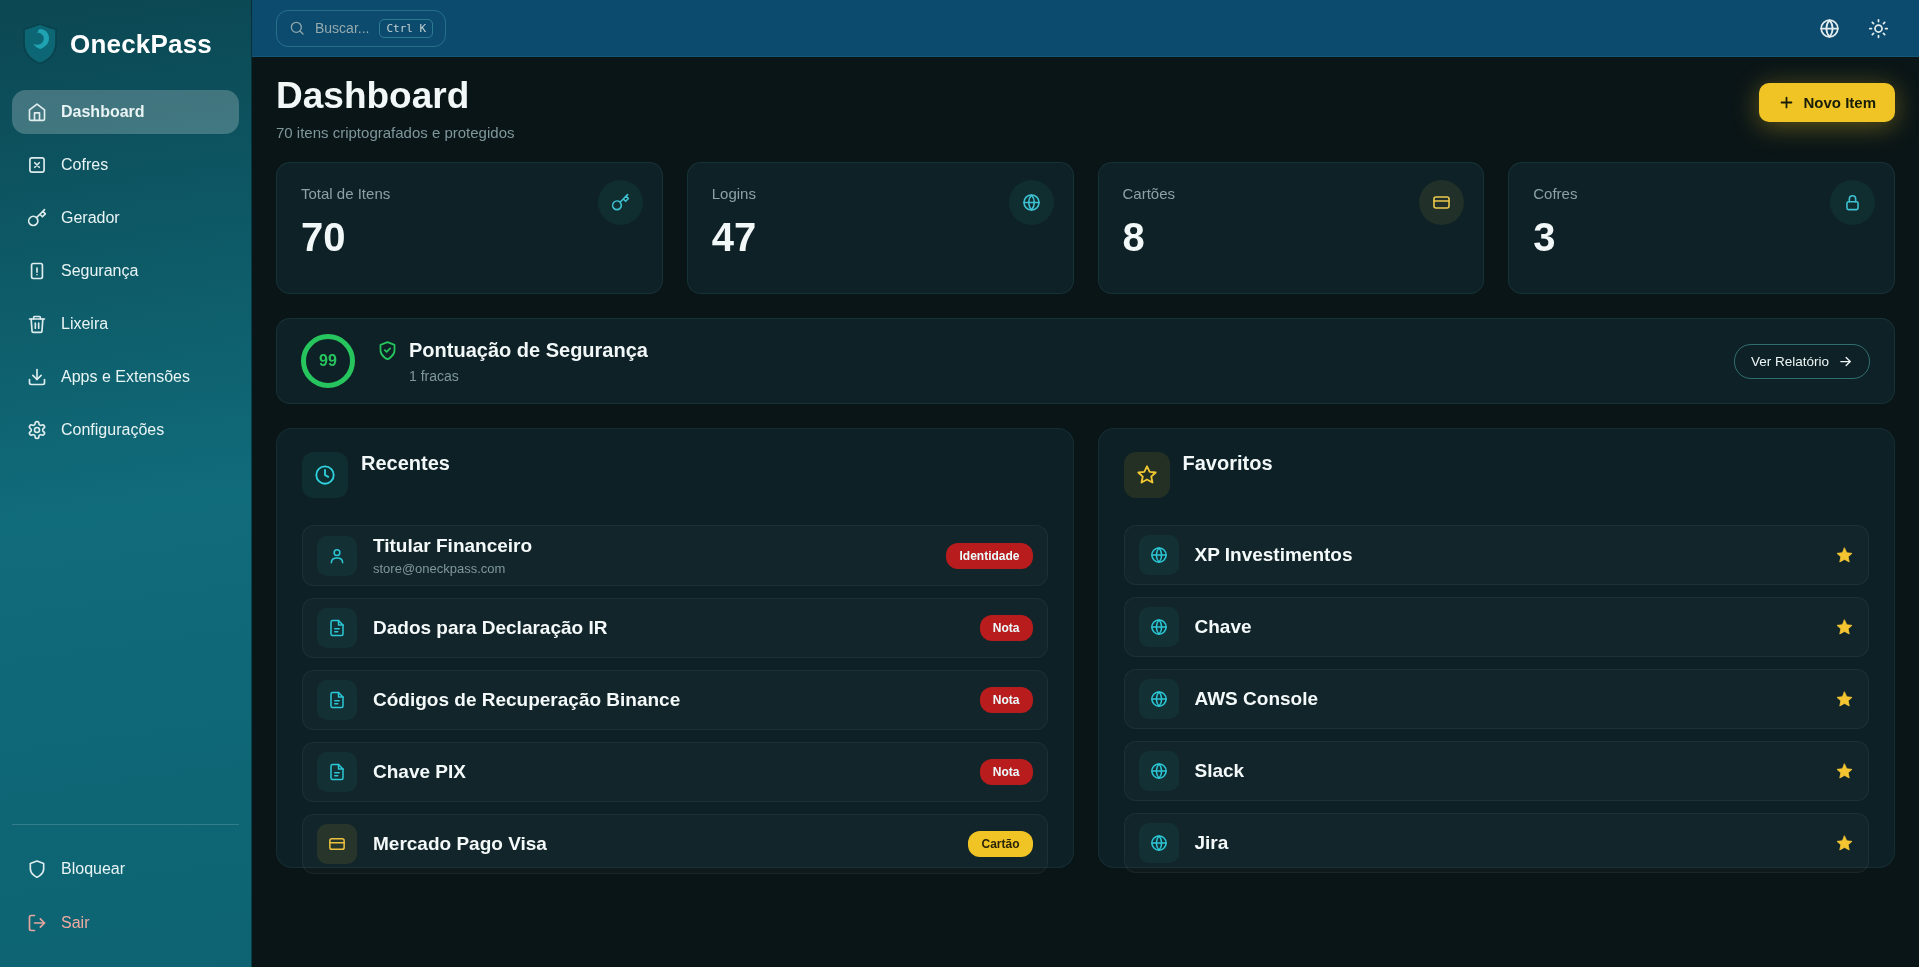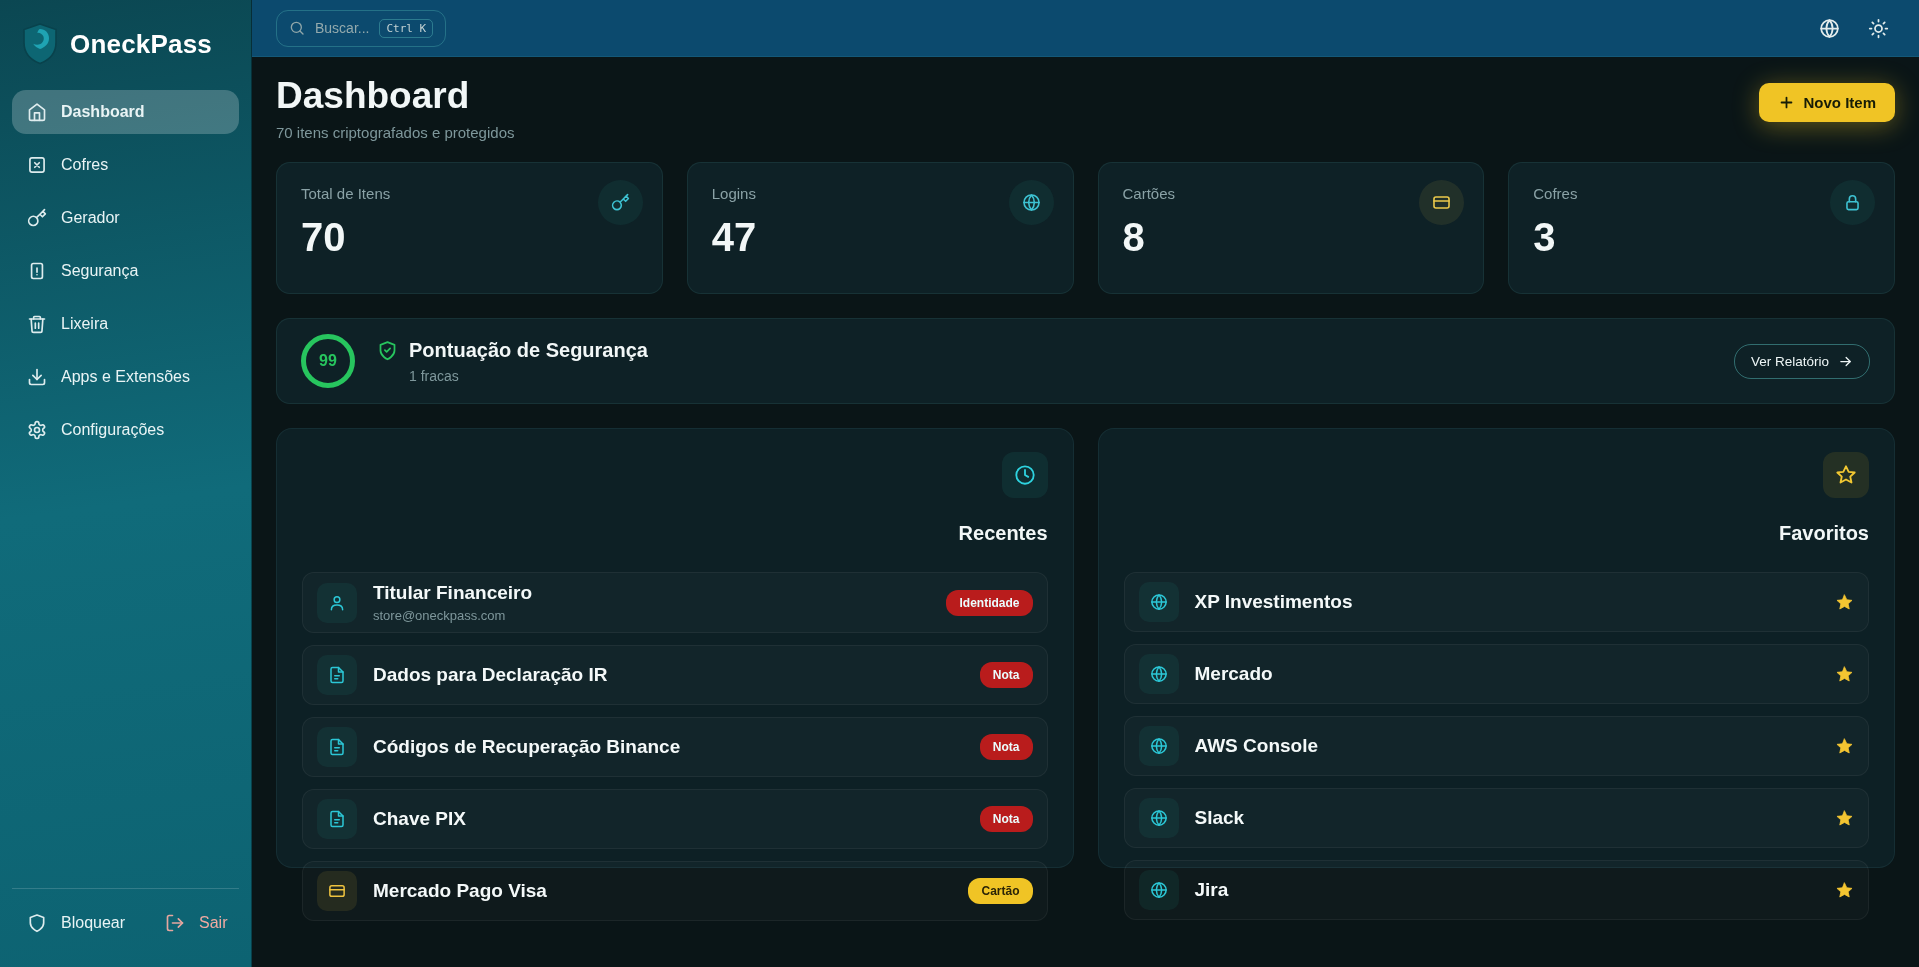--- a/index.html
+++ b/index.html
@@ -17,22 +17,22 @@
     padding:18px 12px 22px; background:linear-gradient(172deg,#0b4752 0%,#106b7a 52%,#0d6372 100%);
     border-right:1px solid rgba(0,0,0,.35); }
   .logo-row { display:flex; align-items:center; gap:10px; padding:4px 8px 24px; }
   .logo-badge { width:40px; height:44px; flex:none; }
   .logo-text { font-size:26px; font-weight:bold; letter-spacing:.2px; color:#fff; }
   .nav { display:flex; flex-direction:column; gap:9px; }
   .nav-item { display:flex; align-items:center; gap:14px; padding:12px 15px; border-radius:14px;
     font-size:16px; color:#e9f4f5; cursor:pointer; }
   .nav-item.active { background:rgba(255,255,255,.22); font-weight:bold; }
   .nav-item .ic { opacity:.95; }
-  .sidebar-footer { margin-top:auto; border-top:1px solid rgba(255,255,255,.16); padding-top:12px;
-    display:flex; flex-direction:row; gap:10px;justify-content:space-between; }
+  .sidebar-footer { margin-top:auto; border-top:1px solid rgba(255,255,255,.16); padding-top:22px;
+    display:flex; flex-direction:column; gap:10px;justify-content:space-between; }
   .nav-item.tone-danger { color:#f2aaa2; }
 
   
   .main { flex:1; display:flex; flex-direction:column; min-width:0; }
   .topbar { height:57px; flex:none; background:#0c4a6e; border-bottom:1px solid rgba(80,190,195,.12);
     display:flex; align-items:center; justify-content:space-between; padding:0 30px 0 24px; }
   .search-pill { display:flex; align-items:center; gap:10px; width:170px; padding:8px 12px;
     border:1px solid rgba(84,185,184,.35); border-radius:12px; color:#94aaad; font-size:14px; cursor:text; }
   .search-pill .ic { width:16px; height:16px; color:#8fa6a9; }
   .kbd { font-family:"DejaVu Sans Mono", monospace; font-size:11px; color:#c3d2d3;
@@ -73,21 +73,21 @@
   .sec-sub { font-size:14px; color:#7e979b; margin-top:6px; margin-left:32px; }
   .btn-report { margin-left:auto; display:flex; align-items:center; gap:9px; background:transparent;
     color:#eef6f6; font-size:13.5px; border:1px solid rgba(84,185,184,.5); border-radius:17px;
     padding:9px 16px; cursor:pointer; font-family:inherit; }
   .btn-report .ic { width:15px; height:15px; }
 
   
   .columns { display:grid; grid-template-columns:1fr 1fr; gap:24px; }
   .panel { height:440px; background:#0d2025; border:1px solid rgba(122,220,226,.08);
     border-radius:16px; padding:23px 25px; }
-  .panel-head { display:flex; align-items:flex-end; gap:24px; margin-bottom:27px;flex-direction:column; }
+  .panel-head { display:flex; align-items:flex-start; gap:13px; margin-bottom:27px; }
   .panel-chip { width:46px; height:46px; border-radius:12px; display:flex; align-items:center;
     justify-content:center; }
   .panel-chip.tone-teal { background:rgba(45,212,191,.08); color:#2ed3df; }
   .panel-chip.tone-yellow { background:rgba(242,197,34,.10); color:#f2c832; }
   .panel-chip .ic { width:22px; height:22px; }
   .panel-title { font-size:20px; font-weight:bold; }
   .item-list { display:flex; flex-direction:column; gap:12px; }
   .list-item { display:flex; align-items:center; gap:16px; min-height:58px; padding:9px 14px;
     background:rgba(255,255,255,.025); border:1px solid rgba(255,255,255,.055); border-radius:12px;
     cursor:pointer; }
@@ -470,21 +470,21 @@
                   <use href="#i-star"></use>
                 </svg>
               </span>
             </div>
             <div class="list-item fav-item">
               <div class="item-chip">
                 <svg class="ic">
                   <use href="#i-globe"></use>
                 </svg>
               </div>
-              <div class="item-title">Mercado</div>
+              <div class="item-title">Chave</div>
               <span class="fav-star">
                 <svg class="ic fill">
                   <use href="#i-star"></use>
                 </svg>
               </span>
             </div>
             <div class="list-item fav-item">
               <div class="item-chip">
                 <svg class="ic">
                   <use href="#i-globe"></use>

